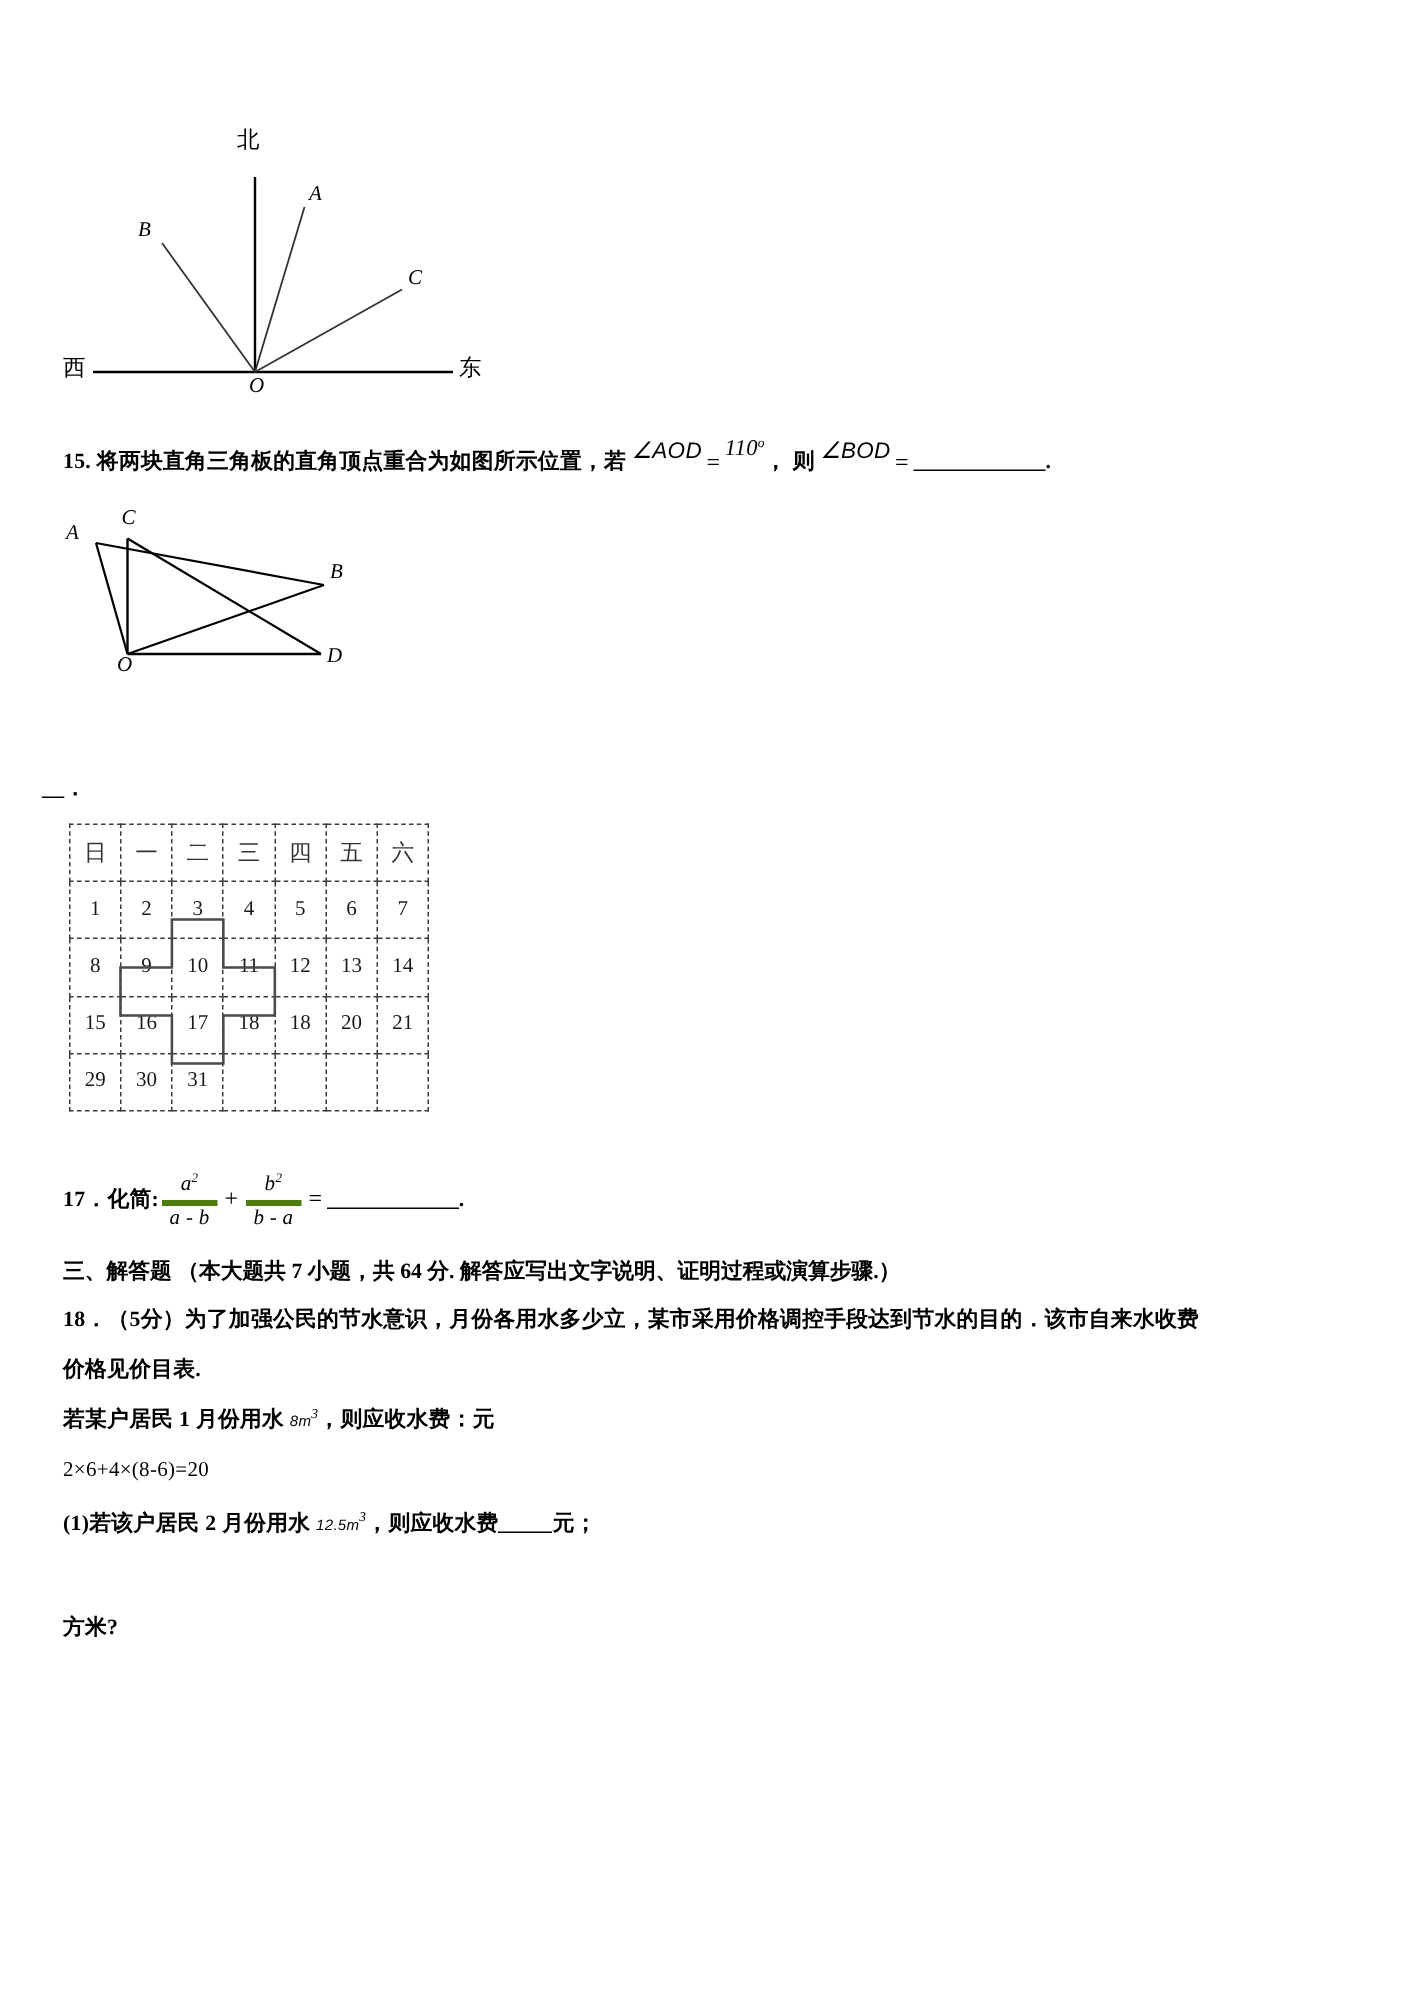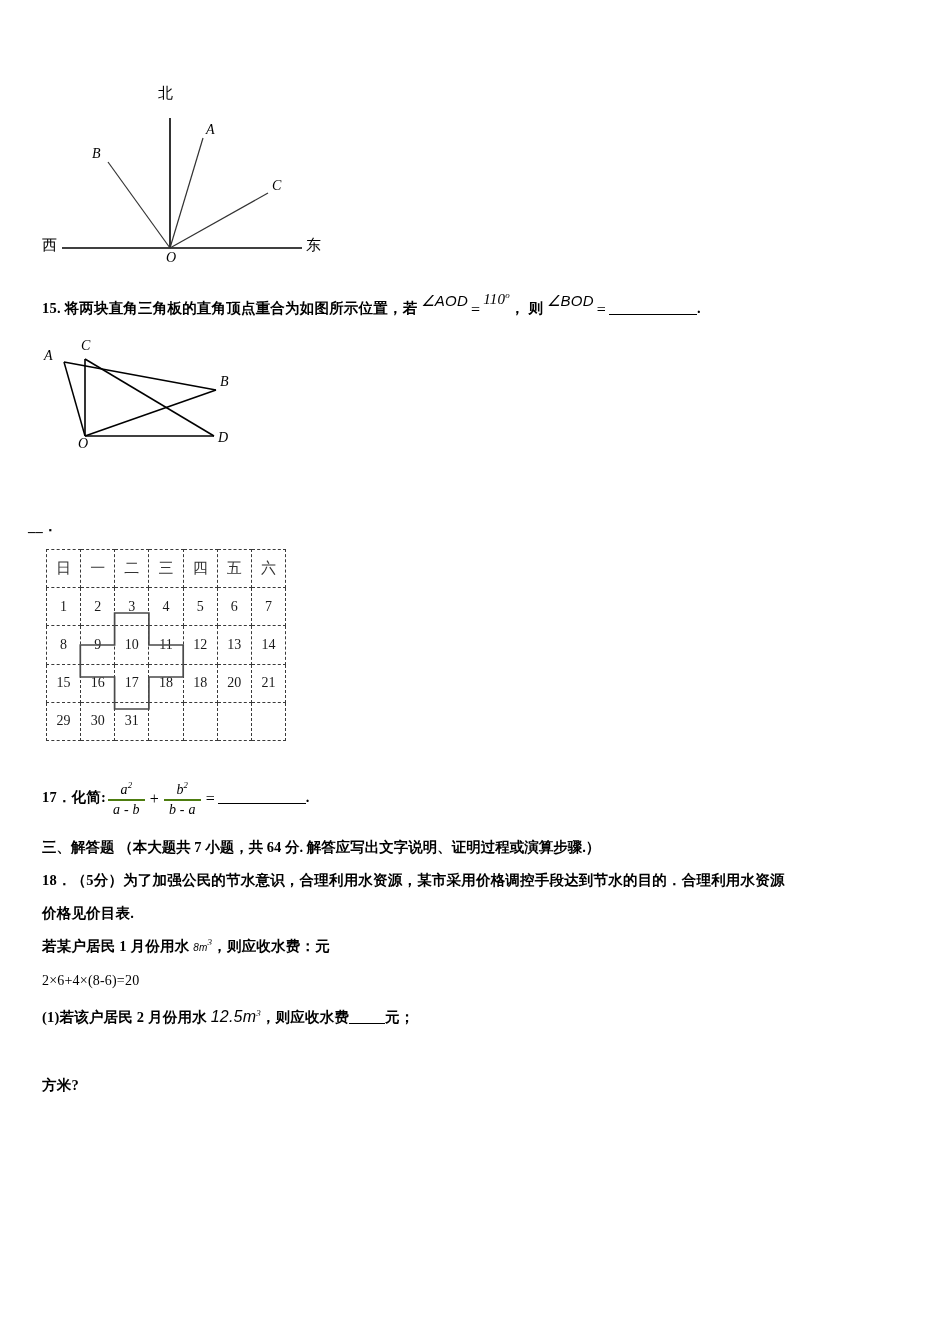--- a/index.html
+++ b/index.html
@@ -131,21 +131,21 @@
     text-align: center;
     font-style: italic;
     font-weight: normal;
     font-size: 14px;
     line-height: 1.15;
     margin: 0 2px;
   }
   .frac .num {
     display: block;
     padding: 0 5px 1px 5px;
-    border-bottom: 2px solid #4d7c0f;
+    border-bottom: 4px solid #4d7c0f;
   }
   .frac .den {
     display: block;
     padding: 1px 5px 0 5px;
   }
 
   .op {
     font-style: normal;
     font-weight: normal;
     font-size: 16px;
@@ -286,31 +286,31 @@
   <div class="qline" style="left:42px; top:780px;">
     <span>17．</span><span>化简:</span><span class="frac"><span class="num"><span>a</span><sup class="sm">2</sup></span><span class="den">a - b</span></span><span class="op">+</span><span class="frac"><span class="num"><span>b</span><sup class="sm">2</sup></span><span class="den">b - a</span></span><span class="op">=</span><span class="blank-med"></span><span>.</span>
   </div>
 
   <div id="sec3">
     <span>三、解答题</span>
     <span>（本大题共 7 小题，共 64 分. 解答应写出文字说明、证明过程或演算步骤.）</span>
   </div>
 
   <div class="qline" style="left:42px; top:870px;">
-    <span>18．</span><span>（5分）</span><span>为了加强公民的节水意识，合理利用水资源，某市采用价格调控手段达到节水的目的．合理利用水资源</span>
+    <span>18．</span><span>（5分）</span><span>为了加强公民的节水意识，月份各用水多少立，某市采用价格调控手段达到节水的目的．该市自来水收费</span>
   </div>
   <div class="qline" style="left:42px; top:903px;">
     <span>价格见价目表.</span>
   </div>
   <div class="qline" style="left:42px; top:936px;">
     <span>若某户居民 1 月份用水 </span><span class="mi" style="font-size:10px;">8m</span><sup class="sm" style="font-style:italic;font-weight:normal;">3</sup><span>，则应收水费：元</span>
   </div>
   <div class="qline normalw" style="left:42px; top:970px; font-size:14px;">
     <span>2×6+4×(8-6)=20</span>
   </div>
   <div class="qline" style="left:42px; top:1005px;">
-    <span>(1)若该户居民 2 月份用水 </span><span class="mi" style="font-size:16px;">12.5m</span><sup class="sm" style="font-style:italic;font-weight:normal;">3</sup><span>，则应收水费</span><span class="blank-tiny"></span><span>元；</span>
+    <span>(1)若该户居民 2 月份用水 </span><span class="mi" style="font-size:10px;">12.5m</span><sup class="sm" style="font-style:italic;font-weight:normal;">3</sup><span>，则应收水费</span><span class="blank-tiny"></span><span>元；</span>
   </div>
   <div class="qline" style="left:42px; top:1075px;">
     <span>方米?</span>
   </div>
 
 </div>
 
 </body></html>

